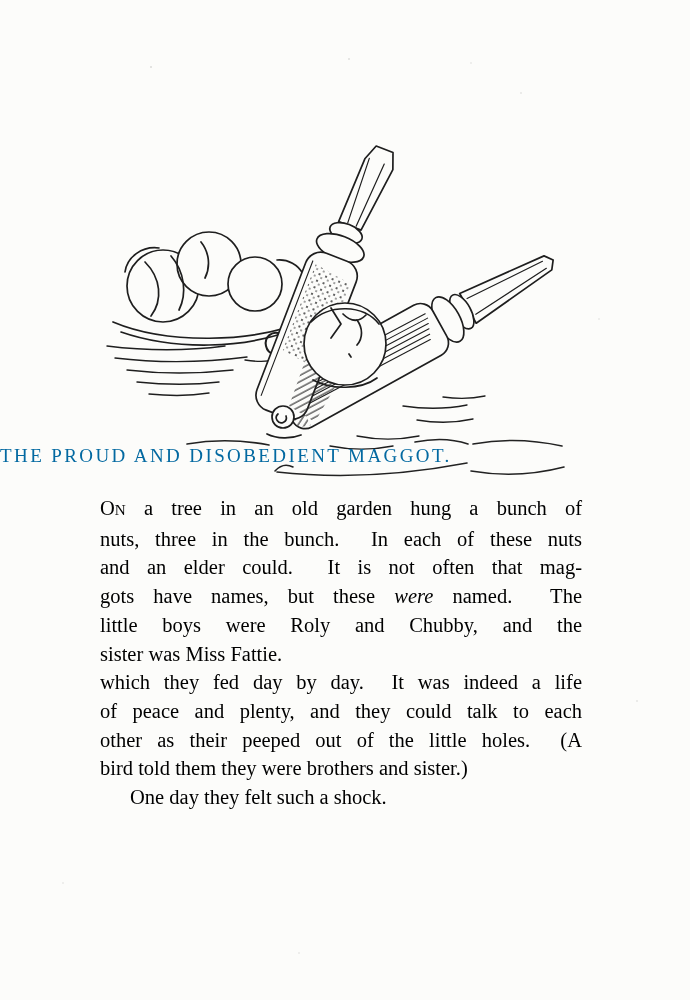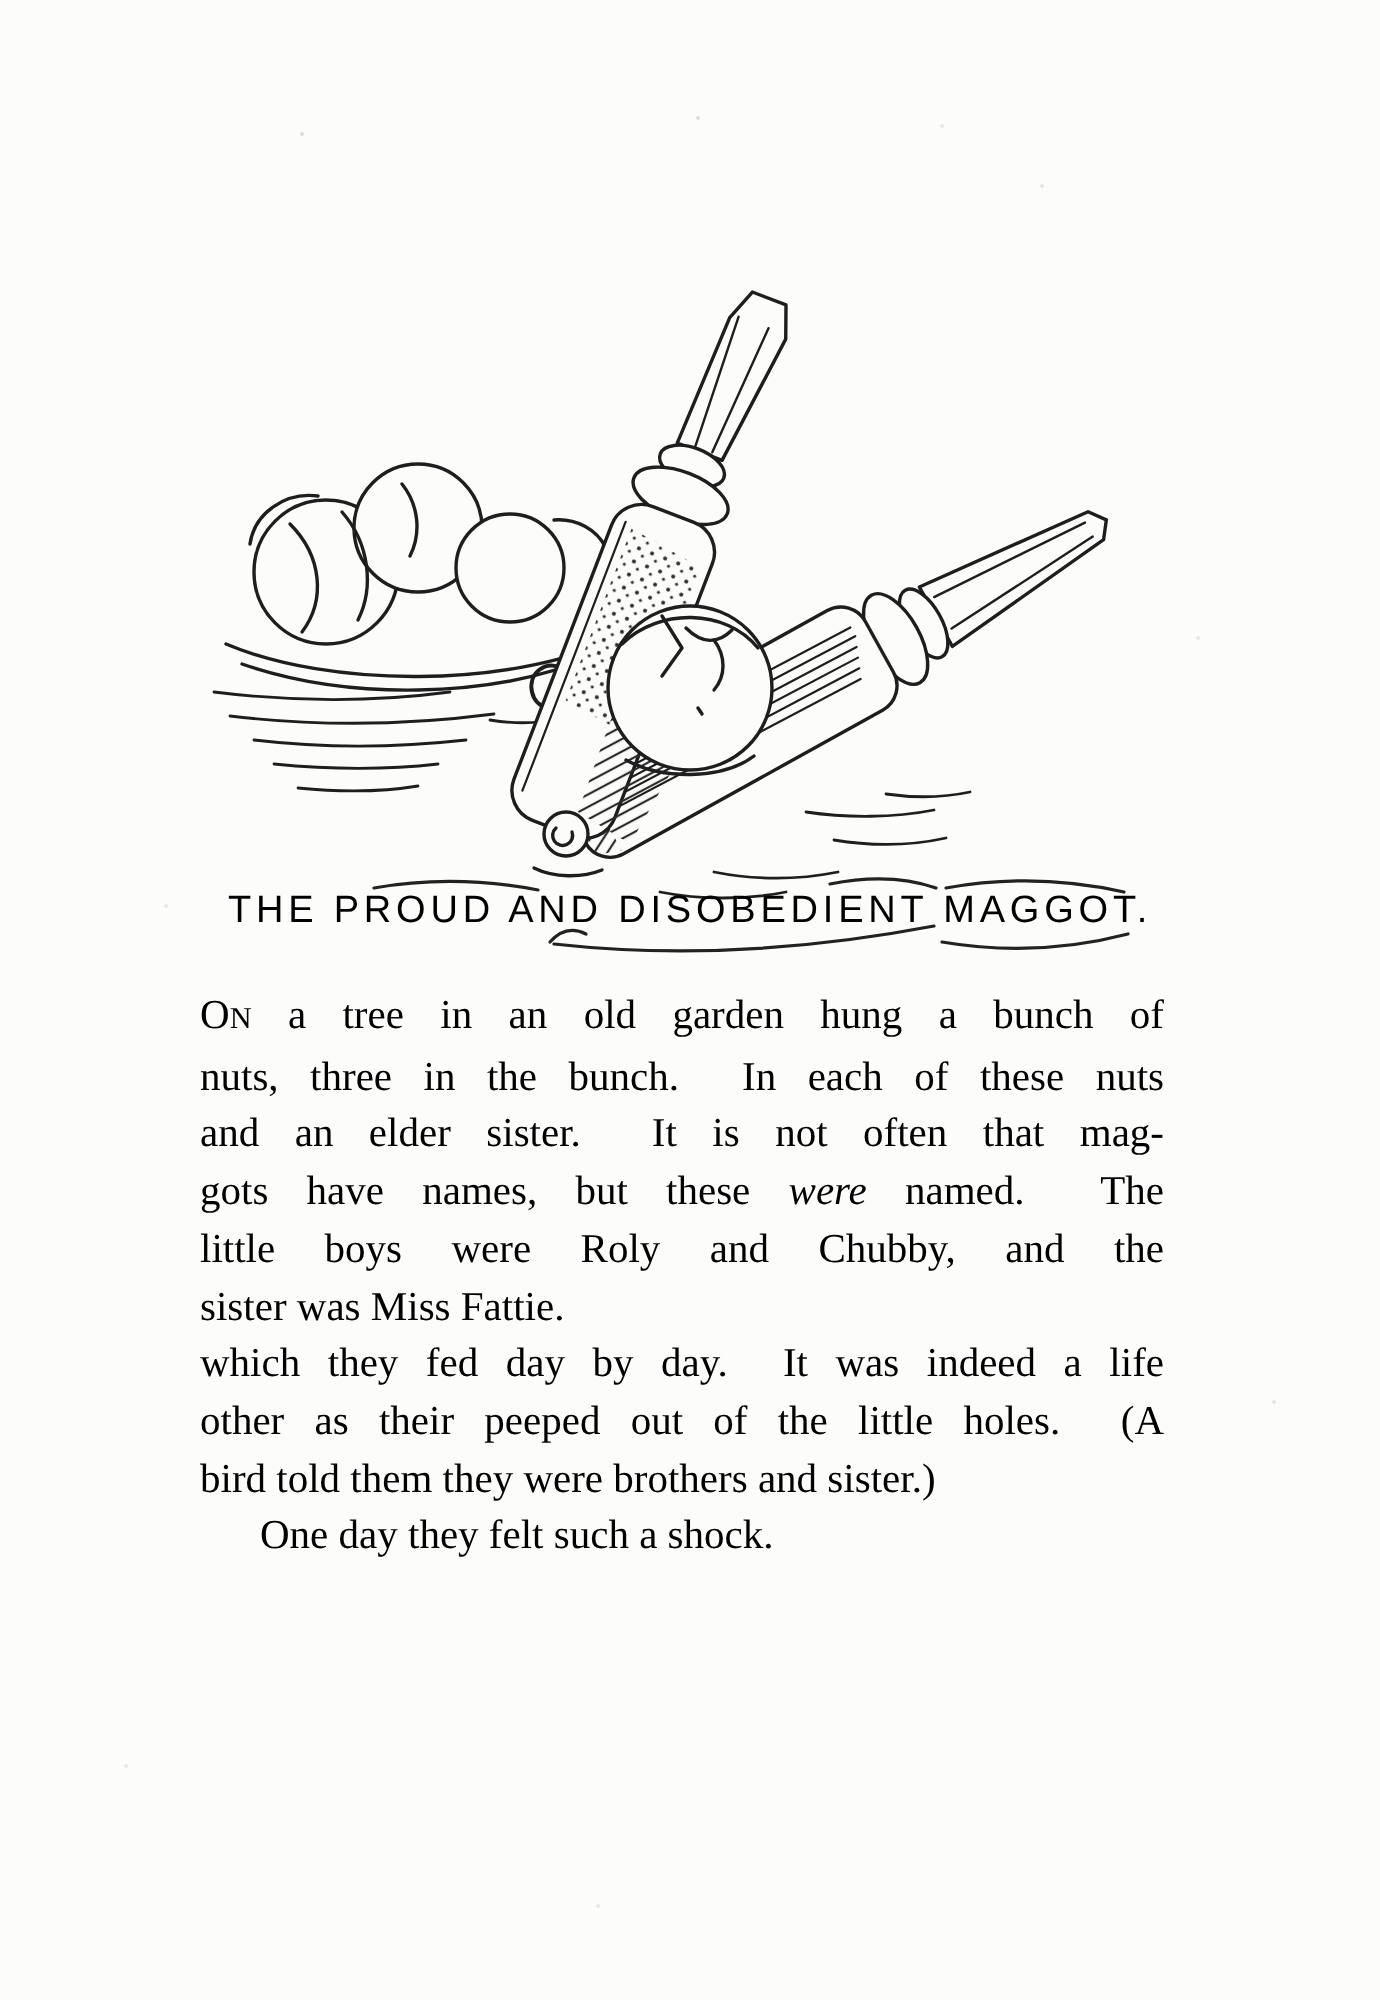--- a/index.html
+++ b/index.html
@@ -11,23 +11,23 @@
   .page{position:absolute;inset:0;}
   
   .speck{position:absolute;left:0;top:0;width:2px;height:2px;border-radius:50%;
     box-shadow:150px 66px 0 rgba(70,70,70,.18), 520px 92px 0 rgba(70,70,70,.12),
     598px 318px 0 rgba(70,70,70,.10), 82px 452px 0 rgba(70,70,70,.10),
     636px 700px 0 rgba(70,70,70,.12), 298px 952px 0 rgba(70,70,70,.10),
     62px 882px 0 rgba(70,70,70,.10), 470px 62px 0 rgba(70,70,70,.10),
     348px 58px 0 rgba(70,70,70,.16);}
   .illus{position:absolute;left:105px;top:140px;width:475px;height:312px;}
   .caption{
-    position:absolute;left:0;right:0;top:445px;text-align:center;
-    font-family:Liberation Sans, sans-serif;font-size:19px;letter-spacing:2.4px;
-    color:#000000;white-space:nowrap;
+    position:absolute;left:0;right:0;top:445px;text-align:left;
+    font-family:Liberation Serif, serif;font-size:19px;letter-spacing:2.4px;
+    color:#0369a1;white-space:nowrap;
   }
   .caption-flourish{position:absolute;left:115px;top:436px;width:460px;height:48px;}
   .story{
     position:absolute;left:100px;top:494px;width:482px;
     font-size:20.5px;line-height:28.7px;color:#000000;
   }
   .line{white-space:pre-wrap;}
   .jl{text-align:justify;text-align-last:justify;}
   .ind{padding-left:30px;}
   .it{font-style:italic;}
@@ -135,23 +135,24 @@
     <path d="M358,8 Q402,0 447,10"></path>
     <path d="M356,35 Q403,43 449,31"></path>
   </svg>
   <div class="caption">
     <span>THE PROUD AND DISOBEDIENT MAGGOT.</span>
   </div>
 
   <div class="story">
       <div class="line jl"><span>O</span><span class="sc">N</span><span> a tree in an old garden hung a bunch of</span></div>
       <div class="line jl"><span>nuts, three in the bunch.  In each of these nuts</span></div>
-      <div class="line jl"><span>and an elder sister.  It is not often that mag-</span></div>
+      <div class="line jl"><span>and an elder could.  It is not often that mag-</span></div>
       <div class="line jl"><span>gots have names, but these </span><span class="it">were</span><span> named.  The</span></div>
       <div class="line jl"><span>little boys were Roly and Chubby, and the</span></div>
       <div class="line"><span>sister was Miss Fattie.</span></div>
       <div class="line jl"><span>which they fed day by day.  It was indeed a life</span></div>
+      <div class="line jl"><span>of peace and plenty, and they could talk to each</span></div>
       <div class="line jl"><span>other as their peeped out of the little holes.  (A</span></div>
       <div class="line"><span>bird told them they were brothers and sister.)</span></div>
       <div class="line ind"><span>One day they felt such a shock.</span></div>
     </div>
 
 </div>
 
 </body></html>

